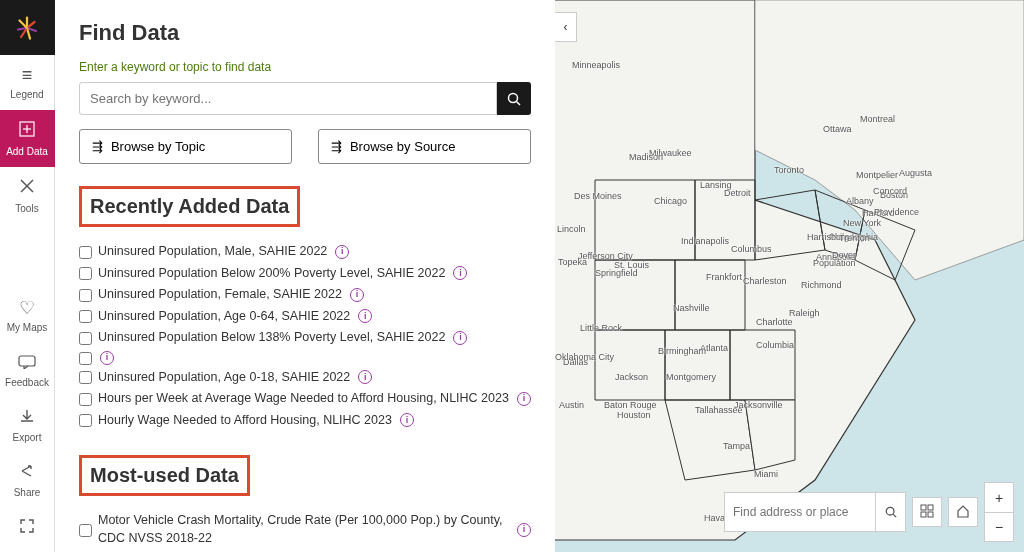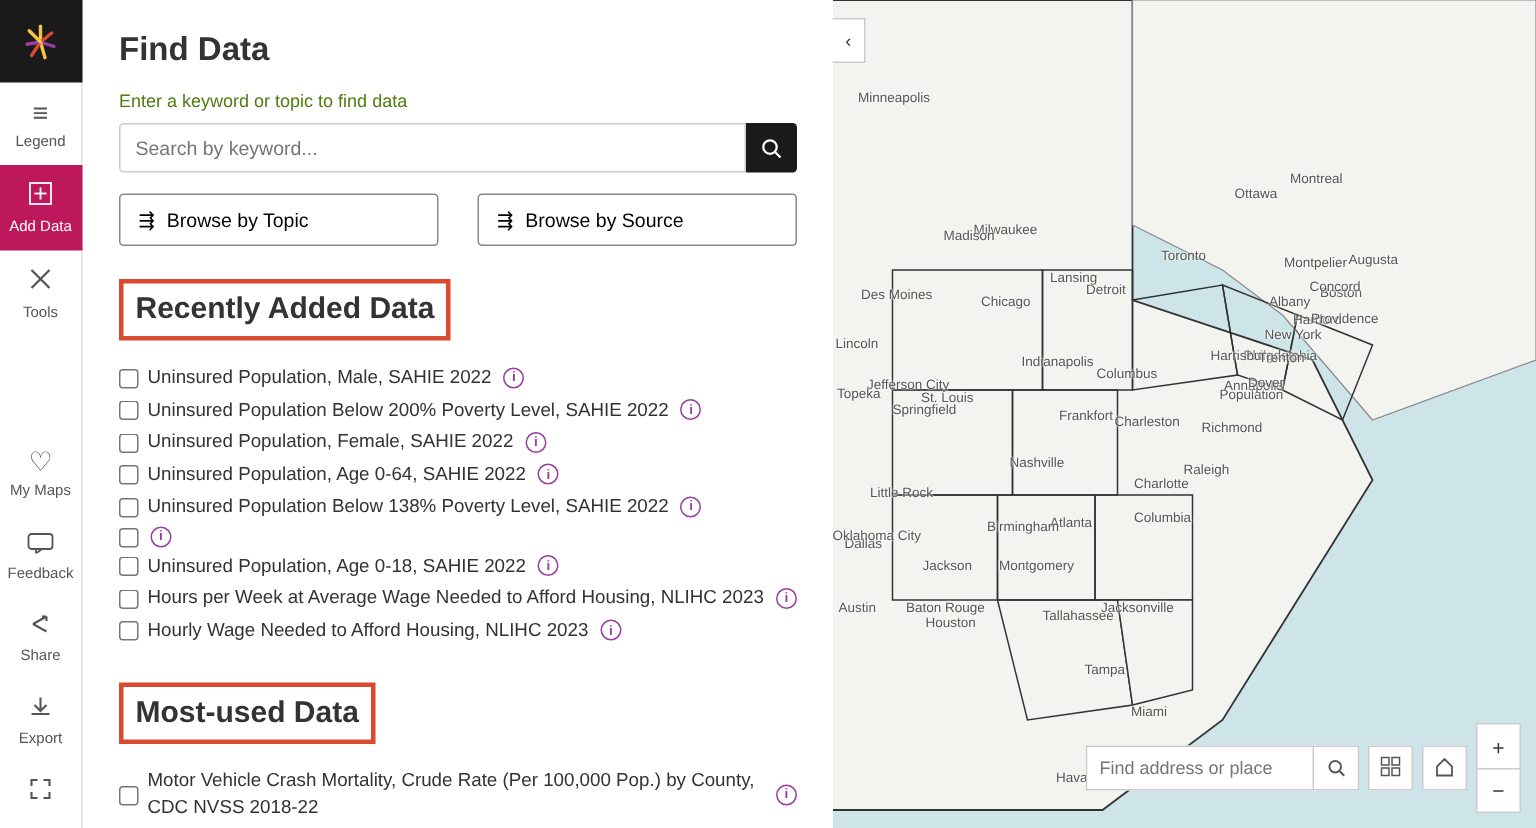--- a/index.html
+++ b/index.html
@@ -23,21 +23,21 @@
 .section-title { display: inline-block; font-size: 20px; font-weight: 700; border: 3px solid #d94a2e; padding: 6px 8px; margin-bottom: 14px; }
 .data-list { list-style: none; margin-bottom: 24px; }
 .data-list li { padding: 2px 0; display: flex; align-items: center; gap: 6px; font-size: 12.5px; line-height: 1.4; }
 .data-list li input[type="checkbox"] { margin-top: 1px; }
 .info-icon { display: inline-flex; width: 14px; height: 14px; border: 1.5px solid #9a3ca3; border-radius: 50%; align-items: center; justify-content: center; font-size: 9px; color: #9a3ca3; font-weight: bold; margin-left: 2px; cursor: pointer; flex-shrink: 0; }
 .info-icon::before { content: "i"; }
 .map-wrap { flex: 1; position: relative; background: #cde5e8; }
 .map-svg { width: 100%; height: 100%; }
 .collapse-btn { position: absolute; top: 12px; left: 0; width: 22px; height: 30px; background: #fff; border: 1px solid #ccc; border-left: none; display: flex; align-items: center; justify-content: center; cursor: pointer; font-size: 12px; }
 .map-controls { position: absolute; bottom: 10px; right: 10px; display: flex; gap: 6px; align-items: center; }
-.addr-search { display: flex; background: #fff; border: 1px solid #ccc; height: 30px; }
+.addr-search { display: flex; background: #fff; border: 1px solid #ccc; height: 40px; }
 .addr-search input { border: none; padding: 0 8px; font-size: 12px; width: 150px; outline: none; }
 .addr-search button { width: 30px; border: none; border-left: 1px solid #ccc; background: #fff; cursor: pointer; display: flex; align-items: center; justify-content: center; }
 .map-btn { width: 30px; height: 30px; background: #fff; border: 1px solid #ccc; display: flex; align-items: center; justify-content: center; cursor: pointer; font-size: 14px; }
 .zoom-stack { display: flex; flex-direction: column; }
 .zoom-stack .map-btn:first-child { border-bottom: none; }
 .map-label { position: absolute; font-size: 9px; color: #555; pointer-events: none; text-shadow: 0 0 2px #fff, 0 0 2px #fff; }
 </style>
 </head>
 <body>
 
@@ -81,29 +81,29 @@
   </div>
   <div class="sidebar-item">
     <span class="icon"><svg width="18" height="14" viewBox="0 0 18 14">
           <rect x="1" y="1" width="16" height="10" rx="2" fill="none" stroke="#555" stroke-width="1.2"></rect>
           <path d="M6 11 L6 14 L10 11" fill="none" stroke="#555" stroke-width="1.2"></path>
         </svg></span>
     <span>Feedback</span>
   </div>
   <div class="sidebar-item">
     <span class="icon"><svg width="16" height="16" viewBox="0 0 16 16">
+          <path d="M8 2 L8 10 M4 7 L8 11 L12 7 M2 13 L14 13" fill="none" stroke="#555" stroke-width="1.4"></path>
+        </svg></span>
+    <span>Export</span>
+  </div>
+  <div class="sidebar-item">
+    <span class="icon"><svg width="16" height="16" viewBox="0 0 16 16">
           <path d="M3 8 L12 3 M3 8 L12 13 M12 3 L12 6 M12 3 L9 3" fill="none" stroke="#555" stroke-width="1.4"></path>
         </svg></span>
     <span>Share</span>
-  </div>
-  <div class="sidebar-item">
-    <span class="icon"><svg width="16" height="16" viewBox="0 0 16 16">
-          <path d="M8 2 L8 10 M4 7 L8 11 L12 7 M2 13 L14 13" fill="none" stroke="#555" stroke-width="1.4"></path>
-        </svg></span>
-    <span>Export</span>
   </div>
   <div class="sidebar-item">
     <span class="icon"><svg width="16" height="16" viewBox="0 0 16 16">
           <path d="M2 6 L2 2 L6 2 M10 2 L14 2 L14 6 M14 10 L14 14 L10 14 M6 14 L2 14 L2 10" fill="none" stroke="#555" stroke-width="1.4"></path>
         </svg></span>
   </div>
 </div>
 
 <div class="panel">
   <h1>Find Data</h1>

